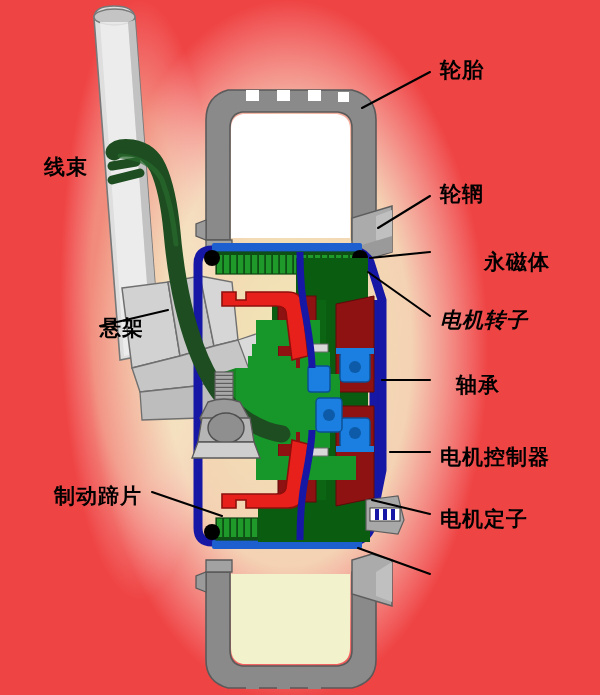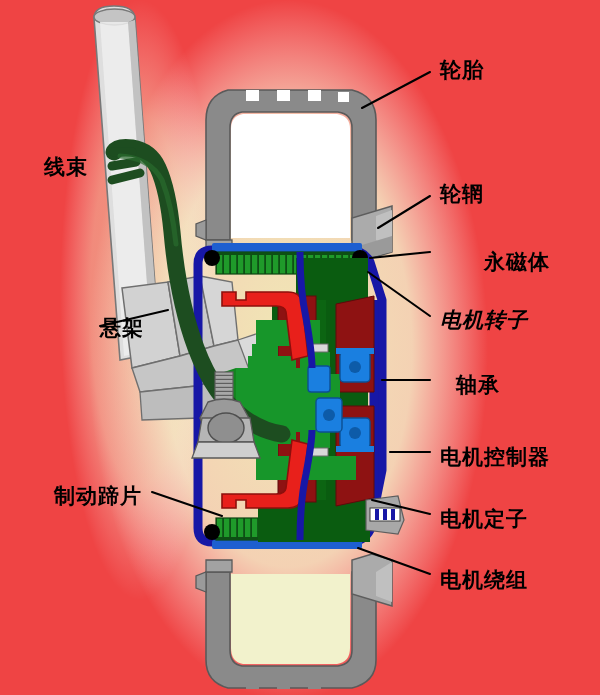--- a/index.html
+++ b/index.html
@@ -307,19 +307,18 @@
     </g>
   </svg>
 
   <div class="lbl lbl-r" style="left:440px; top:60px;">轮胎</div>
   <div class="lbl lbl-r" style="left:440px; top:184px;">轮辋</div>
   <div class="lbl lbl-r" style="left:440px; top:252px;margin-left:44px;">永磁体</div>
   <div class="lbl lbl-r" style="left:440px; top:310px;font-style:italic;">电机转子</div>
   <div class="lbl lbl-r" style="left:456px; top:375px;">轴承</div>
   <div class="lbl lbl-r" style="left:440px; top:447px;">电机控制器</div>
   <div class="lbl lbl-r" style="left:440px; top:509px;">电机定子</div>
-  <div class="lbl lbl-r" style="left:440px; top:570px;">电机绕组</div>
 
   <div class="lbl lbl-l" style="left:44px; top:157px;">线束</div>
   <div class="lbl lbl-l" style="left:52px; top:318px;margin-left:48px;">悬架</div>
   <div class="lbl lbl-l" style="left:54px; top:486px;">制动蹄片</div>
 
 </div>
 
 </body></html>

